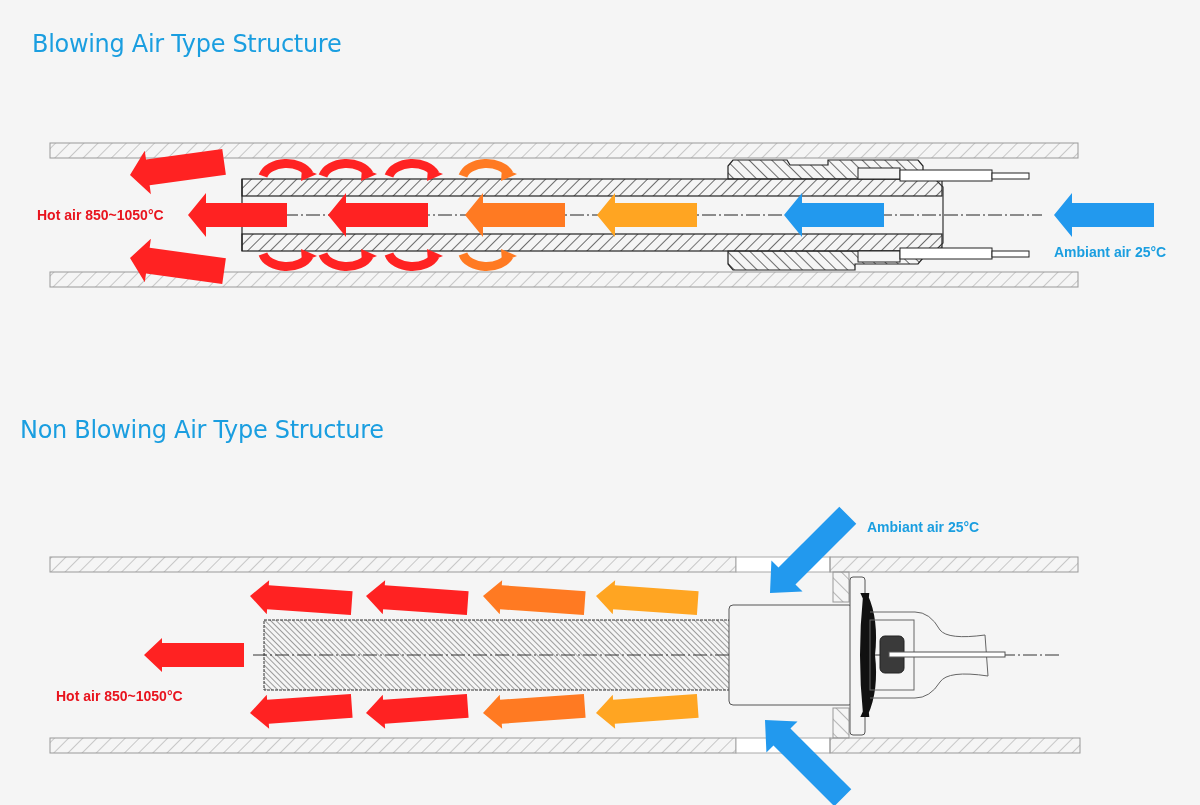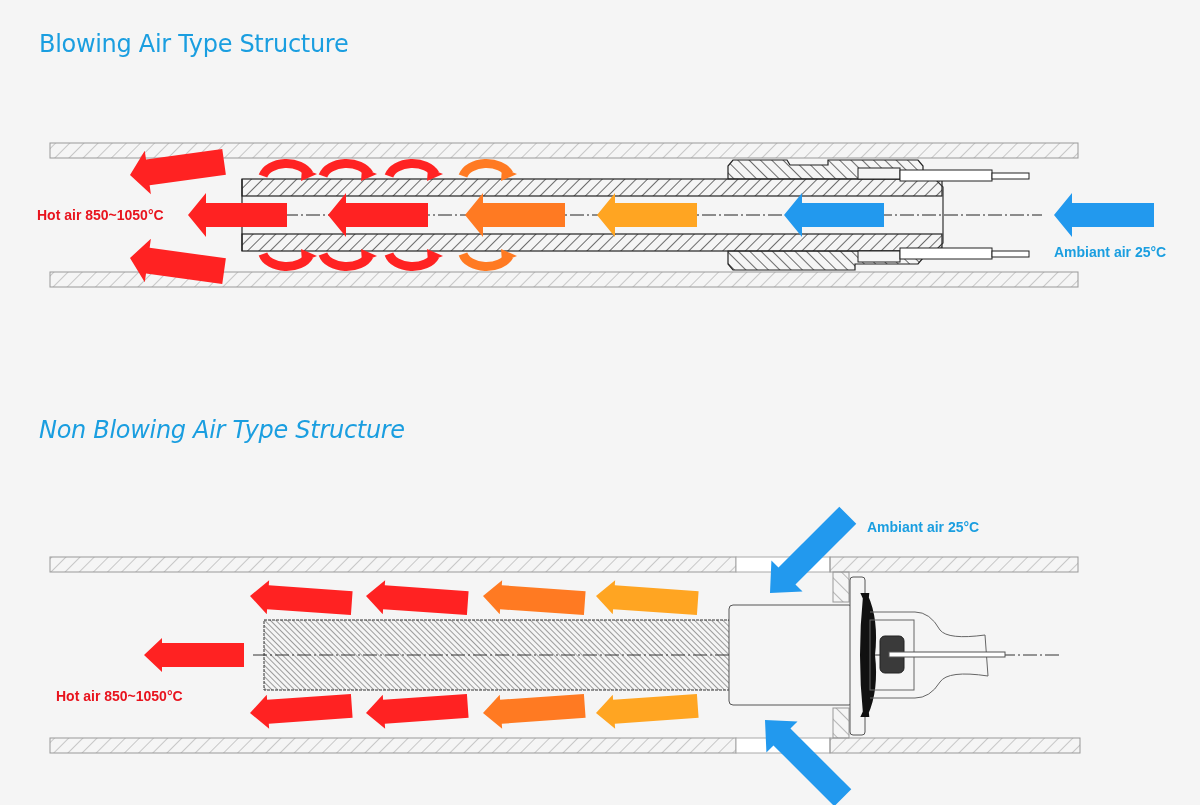--- a/index.html
+++ b/index.html
@@ -1,20 +1,20 @@
 <!DOCTYPE html>
 <html><head>
   <meta charset="utf-8">
   <style>
     html, body { margin: 0; padding: 0; }
     body { width: 1200px; height: 805px; background: #f5f5f5; position: relative; overflow: hidden;
            font-family: "Liberation Sans", sans-serif; }
-    .title { position: absolute; color: #1a9ee0; font-size: 24px; font-family: "DejaVu Sans", sans-serif; font-weight: normal; letter-spacing: -0.3px; margin-left: 7px; }
+    .title { position: absolute; color: #1a9ee0; font-size: 24px; font-family: "DejaVu Sans", sans-serif; font-weight: normal; letter-spacing: -0.3px; }
     #title1 { left: 32px; top: 30px; }
-    #title2 { left: 32px; top: 416px; font-style: italic; }
+    #title2 { left: 20px; top: 416px; }
     svg { position: absolute; left: 0; top: 0; }
     .lbl { font-family: "Liberation Sans", sans-serif; font-weight: bold; font-size: 14px; }
   </style>
 </head>
 <body>
 
 <div class="title" id="title1">Blowing Air Type Structure</div>
 <div class="title" id="title2">Non Blowing Air Type Structure</div>
 
 <svg width="1200" height="805" viewBox="0 0 1200 805">

